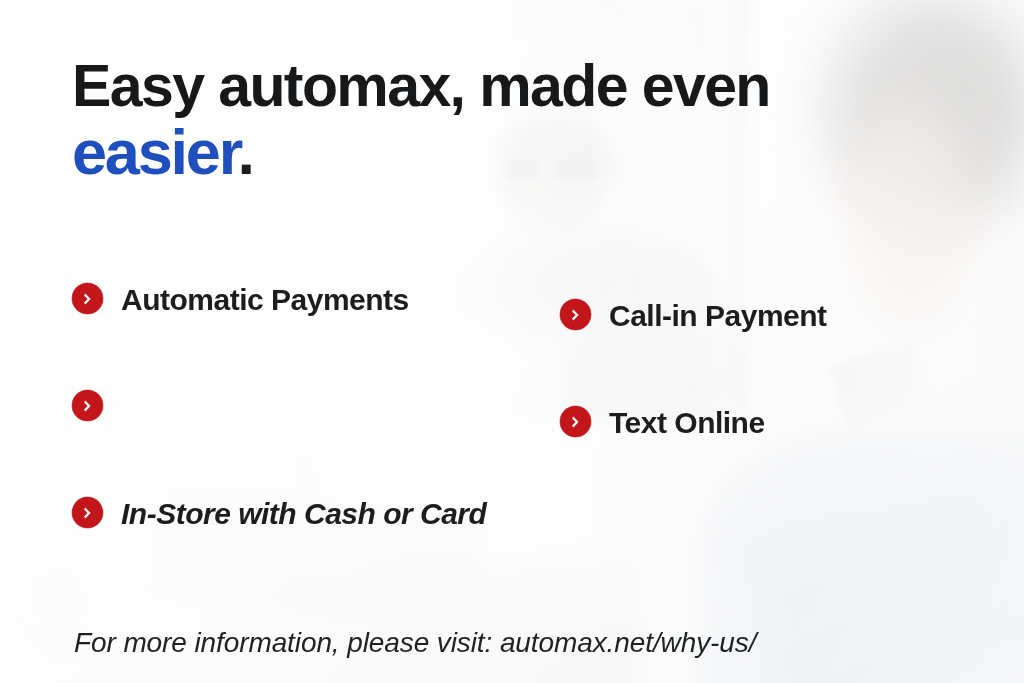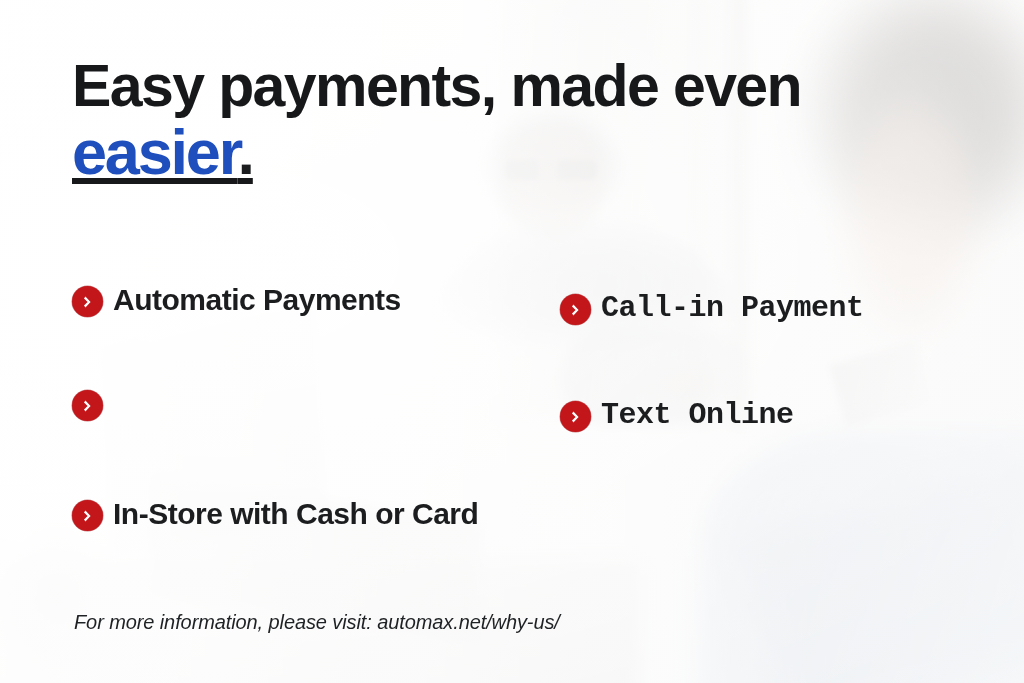--- a/index.html
+++ b/index.html
@@ -153,61 +153,60 @@
     letter-spacing:-1.6px;
     color:#16181a;
     font-stretch:condensed;
     white-space:nowrap;
   }
   .headline .line2{
     display:block;
     font-size:63px;
     letter-spacing:-2.2px;
     margin-top:4px;
-    text-decoration:underline;
   }
   .headline .accent{ color:#1f4fbc; }
   .headline .dot{ color:#1b1d1f; }
 
   
   .bullets{ position:absolute; left:72px; top:283px; width:900px; }
   .brow{
     position:relative;
     height:107px;
   }
   .bitem{
     position:absolute;
-    display:flex; align-items:flex-end; gap:10px;
+    display:flex; align-items:flex-start; gap:18px;
     white-space:nowrap;
   }
   .bitem.col-left  { left:0px;   top:0; }
-  .bitem.col-right { left:488px; top:8px;font-family:Liberation Mono, monospace; }
-  .bitem.col-wide  { left:0px;   top:0; }
+  .bitem.col-right { left:488px; top:16px; }
+  .bitem.col-wide  { left:0px;   top:0;font-style:italic; }
 
   .marker{
     flex:0 0 auto;
     width:31px; height:31px;
     border-radius:50%;
     background:#c2161b;
     display:flex; align-items:center; justify-content:center;
     box-shadow:0 0 0 .5px rgba(150,12,16,.5);
   }
   .marker svg{ display:block; }
 
   .blabel{
     font-weight:900;
     font-size:30px;
     letter-spacing:-.5px;
     color:#1b1d1f;
   }
 
   .footnote{
-    position:absolute; left:74px; top:611px;
+    position:absolute; left:74px; top:627px;
     font-style:italic;
-    font-size:20px;
+    font-size:28px;
     letter-spacing:-.1px;
     color:#1f2224;
     white-space:nowrap;
   }
 </style>
 </head>
 <body>
 
 <div id="banner">
 
@@ -234,21 +233,21 @@
     <div class="bg-cust-shirt"></div>
     <div class="bg-cust-shoulder"></div>
 
     <div class="bg-wash"></div>
     <div class="bg-wash2"></div>
   </div>
 
   <div class="content">
 
     <div class="headline">
-      <span class="line1">Easy payments, made even</span>
+      <span class="line1">Easy automax, made even</span>
       <span class="line2"><span class="accent">easier</span><span class="dot">.</span></span>
     </div>
 
     <div class="bullets">
 
       <div class="brow">
         <div class="bitem col-left">
           <span class="marker">
             <svg width="14" height="14" viewBox="0 0 14 14" aria-hidden="true">
               <path d="M4.4 1.6 L9.6 7 L4.4 12.4 L3.0 10.6 L6.6 7 L3.0 3.4 Z" fill="#ffffff"></path>

